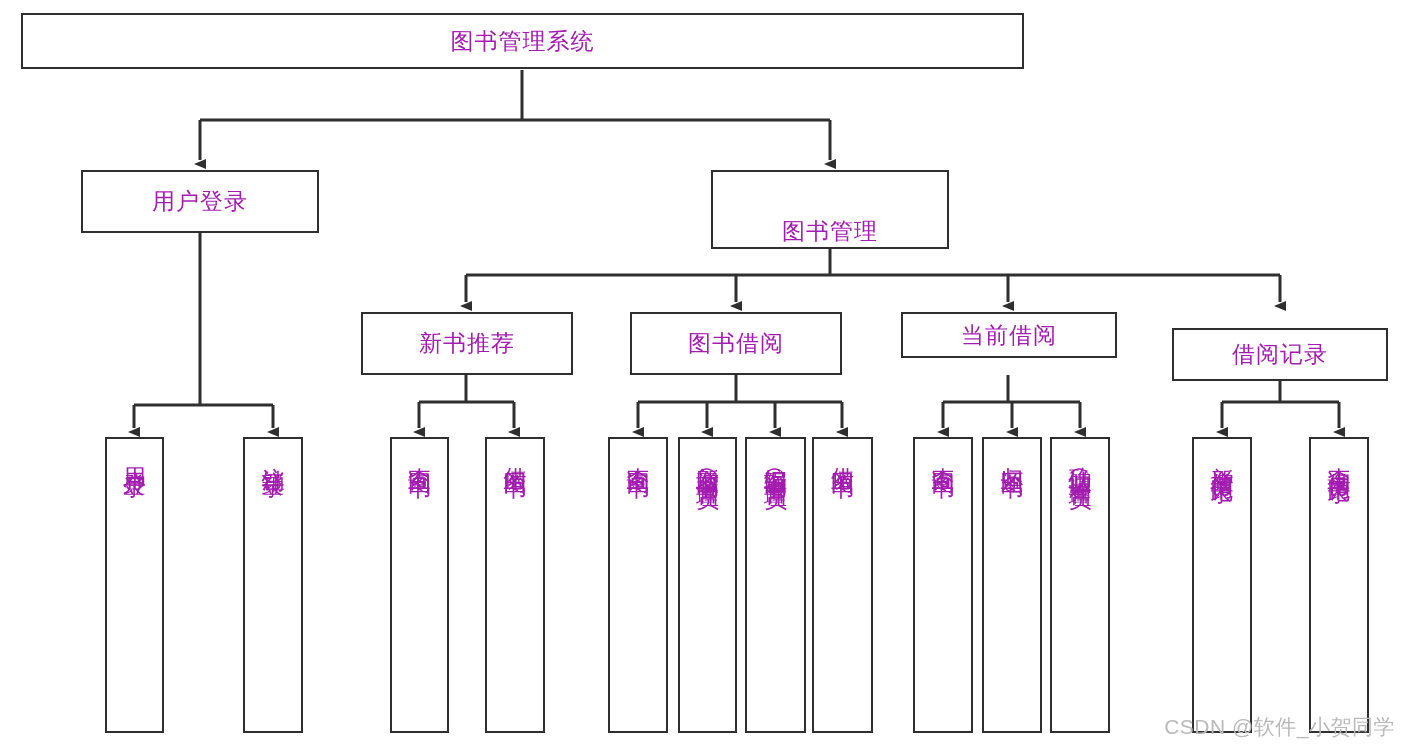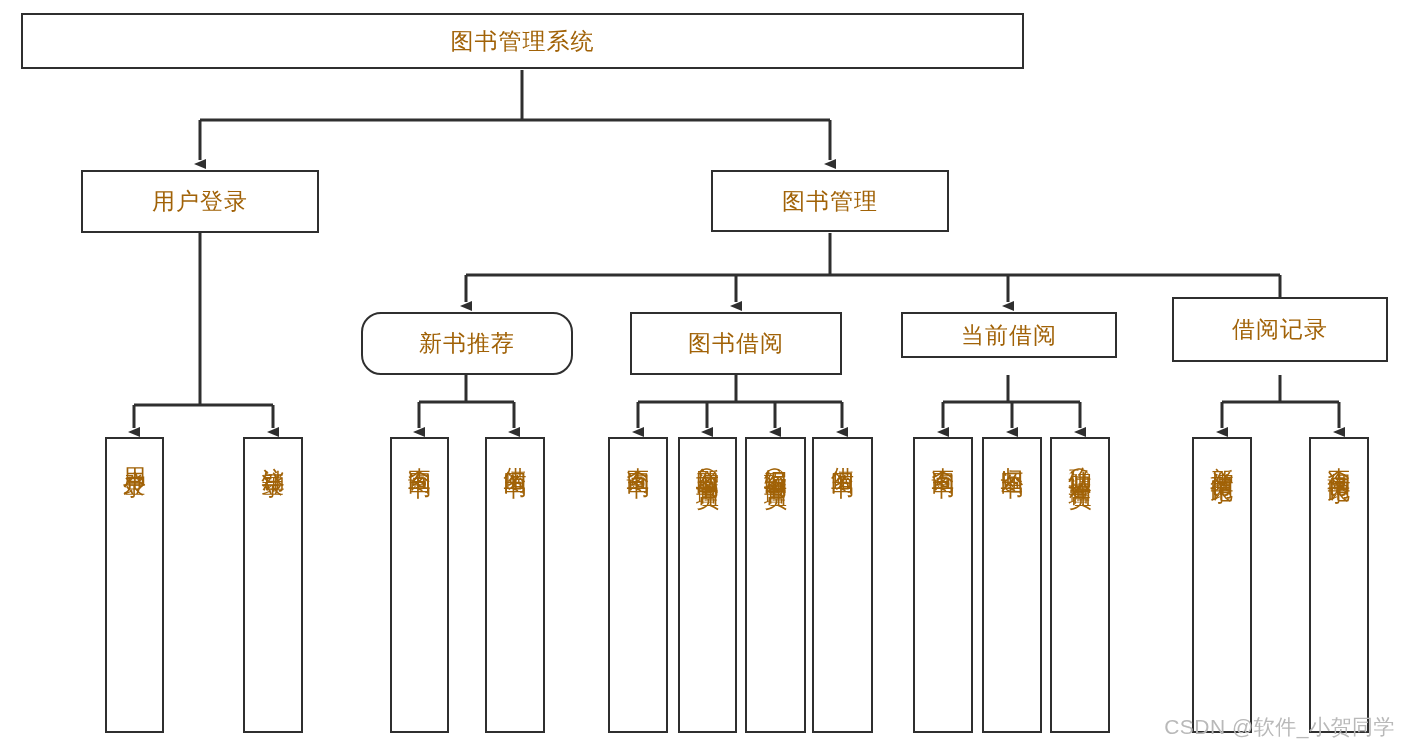--- a/index.html
+++ b/index.html
@@ -26,21 +26,21 @@
     pointer-events: none;
   }
   .node {
     position: absolute;
     box-sizing: border-box;
     background: #ffffff;
     border: 2px solid #2f2f2f;
     display: flex;
     align-items: center;
     justify-content: center;
-    color: #a16207;
+    color: #a21caf;
   }
   .node.horiz {
     font-size: 23px;
     letter-spacing: 1px;
   }
   .node.vert {
     font-size: 23px;
     padding-top: 10px;
     align-items: flex-start;
   }
@@ -116,34 +116,34 @@
     </g>
   </svg>
 
   <div class="node horiz" style="left:21px; top:13px; width:1003px; height:56px;">
     <span>图书管理系统</span>
   </div>
 
   <div class="node horiz" style="left:81px; top:170px; width:238px; height:63px;">
     <span>用户登录</span>
   </div>
-  <div class="node horiz" style="left:711px; top:170px; width:238px; height:62px;">
+  <div class="node horiz" style="left:711px; top:170px; width:238px; height:79px;align-items:flex-end;">
     <span>图书管理</span>
   </div>
 
-  <div class="node horiz" style="left:361px; top:312px; width:212px; height:63px;border-radius:20px;">
+  <div class="node horiz" style="left:361px; top:312px; width:212px; height:63px;">
     <span>新书推荐</span>
   </div>
   <div class="node horiz" style="left:630px; top:312px; width:212px; height:63px;">
     <span>图书借阅</span>
   </div>
   <div class="node horiz" style="left:901px; top:312px; width:216px; height:46px;">
     <span>当前借阅</span>
   </div>
-  <div class="node horiz" style="left:1172px; top:297px; width:216px; height:65px;font-family:Liberation Mono, monospace;">
+  <div class="node horiz" style="left:1172px; top:328px; width:216px; height:53px;font-family:Liberation Mono, monospace;">
     <span>借阅记录</span>
   </div>
 
   <div class="node vert" style="left:105px; top:437px; width:59px; height:296px;">
     <span class="vlabel">用户登录</span>
   </div>
   <div class="node vert" style="left:243px; top:437px; width:60px; height:296px;">
     <span class="vlabel">注销登录</span>
   </div>
 

